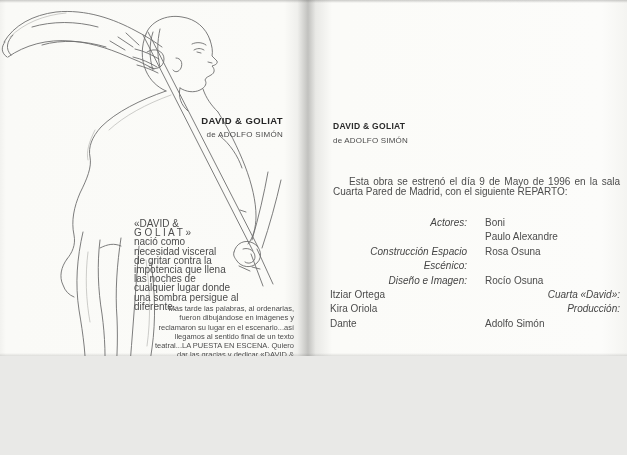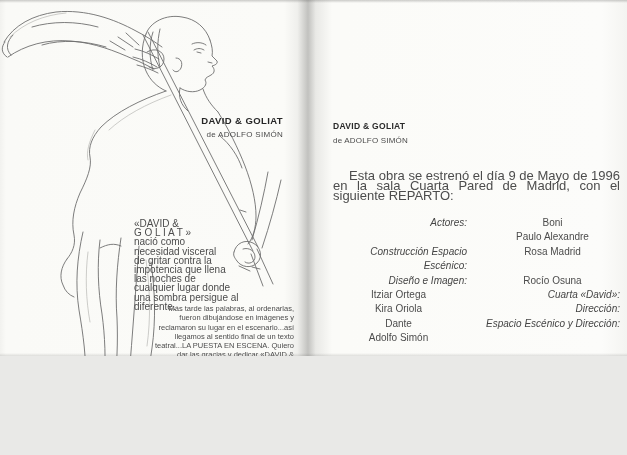--- a/index.html
+++ b/index.html
@@ -62,33 +62,33 @@
   .page-num-left { left: 16px; top: 428px; }
   .page-num-right { left: 596px; top: 416px; }
 
   
   .rp-title-block { position: absolute; left: 333px; top: 121px; width: 160px; }
   .rp-title {
     font-size: 8.5px; font-weight: bold; color: #2a2a2a; letter-spacing: 0.3px;
   }
   .rp-subtitle { margin-top: 5px; font-size: 8px; color: #4a4a4a; letter-spacing: 0.2px; }
   .rp-intro {
-    position: absolute; left: 333px; top: 171px; width: 287px;
-    font-size: 13px; line-height: 9.8px; color: #4c4c4c;
+    position: absolute; left: 333px; top: 177px; width: 287px;
+    font-size: 10px; line-height: 9.8px; color: #4c4c4c;
     text-indent: 16px; text-align: justify;
   }
   .credits {
     position: absolute; left: 330px; top: 216px; width: 290px;
     display: grid; grid-template-columns: 137px 1fr; column-gap: 18px;
     font-size: 10px; color: #4a4a4a;
   }
   .credits .lbl {
     font-style: italic; text-align: right; line-height: 14.4px; color: #454545;
   }
-  .credits .val { text-align: center; line-height: 14.4px; color: #4c4c4c; }
+  .credits .val { text-align: left; line-height: 14.4px; color: #4c4c4c; }
 </style>
 </head>
 <body>
 
 <div class="spread">
 
   <svg class="sketch-svg" width="310" height="455" viewBox="0 0 310 455">
 
     <g stroke="#6e6e6e" stroke-width="0.9" fill="none" stroke-linecap="round">
 
@@ -198,29 +198,28 @@
     </div>
 
     <div class="rp-intro">Esta obra se estrenó el día 9 de Mayo de 1996 en la sala Cuarta Pared de Madrid, con el siguiente REPARTO:</div>
 
     <div class="credits">
       <div class="lbl">Actores:</div>
       <div class="val">Boni</div>
       <div class="lbl"></div>
       <div class="val">Paulo Alexandre</div>
       <div class="lbl">Construcción Espacio Escénico:</div>
-      <div class="val">Rosa Madrid</div>
+      <div class="val">Rosa Osuna</div>
       <div class="lbl">Diseño e Imagen:</div>
       <div class="val">Rocío Osuna</div>
       <div class="val">Itziar Ortega</div>
       <div class="lbl">Cuarta «David»:</div>
       <div class="val">Kira Oriola</div>
-      <div class="lbl">Dirección:</div>
+      <div class="lbl">Producción:</div>
       <div class="val">Dante</div>
-      <div class="lbl">Espacio Escénico y Dirección:</div>
       <div class="val">Adolfo Simón</div>
     </div>
 
     <div class="page-num page-num-right">17</div>
   </div>
 
   <div class="gutter"></div>
   <div class="edge-top"></div>
   <div class="edge-bottom"></div>
 </div>

